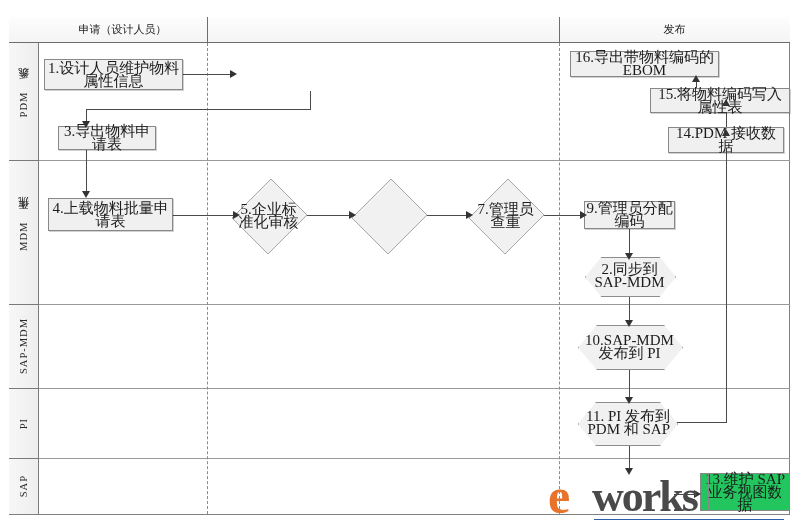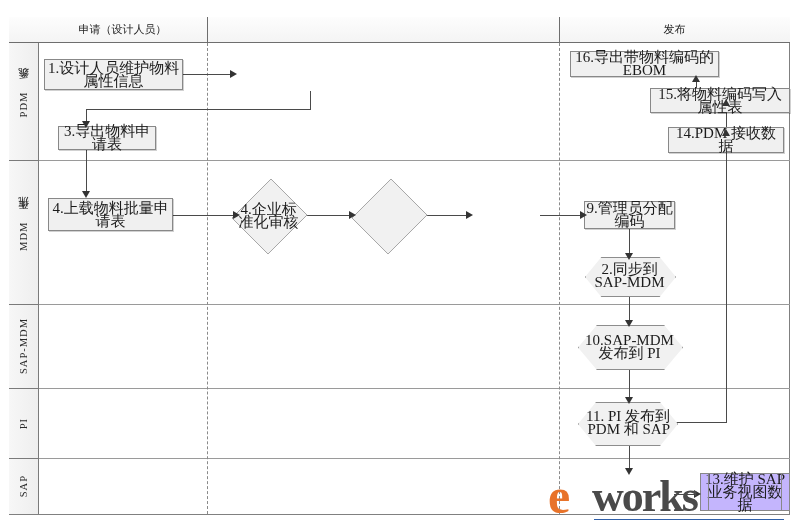--- a/index.html
+++ b/index.html
@@ -36,21 +36,21 @@
   .lane-left{position:absolute;width:0;border-left:1px solid #7a7a7a;}
 
   
   .node{position:absolute;box-sizing:border-box;display:flex;
         align-items:center;justify-content:center;text-align:center;
         font-size:15px;line-height:13px;color:#1b1b1b;z-index:4;}
 
   .n-proc{background:#f0f0f0;border:1px solid #888;
           box-shadow:1px 1px 0 rgba(0,0,0,.18);}
 
-  .n-pre{background:#c4b5fd;border:1px solid #888;}
+  .n-pre{background:#22c55e;border:1px solid #888;}
   .n-pre::before,.n-pre::after{content:"";position:absolute;top:0;bottom:0;
           width:0;border-left:1px solid #888;}
   .n-pre::before{left:7px;} .n-pre::after{right:7px;}
 
   .n-dia{background:transparent;border:none;}
   .n-dia .shp{position:absolute;left:0;top:0;width:100%;height:100%;
           background:#f1f1f1;border:1px solid #8d8d8d;
           transform:rotate(45deg) scale(.707);}
   .n-dia .txt{position:relative;z-index:2;padding:0 4px;}
 
@@ -181,27 +181,31 @@
   <div class="node n-proc" style="left:58px;top:117px;width:98px;height:24px;">
     <span>3.导出物料申请表</span>
   </div>
 
   <div class="node n-proc" style="left:48px;top:189px;width:125px;height:33px;">
     <span>4.上载物料批量申请表</span>
   </div>
 
   <div class="node n-dia" style="left:233px;top:168px;width:71px;height:77px;">
     <span class="shp"></span>
-    <span class="txt">4.企业标准化审核</span>
+    <span class="txt">5.企业标准化审核</span>
   </div>
 
   <div class="node n-dia" style="left:353px;top:168px;width:71px;height:77px;">
     <span class="shp"></span>
   </div>
 
+  <div class="node n-dia" style="left:470px;top:168px;width:71px;height:77px;">
+    <span class="shp"></span>
+    <span class="txt">7.管理员查重</span>
+  </div>
 
   <div class="node n-proc" style="left:584px;top:192px;width:91px;height:28px;">
     <span>9.管理员分配编码</span>
   </div>
 
   <div class="node n-hex" style="left:585px;top:248px;width:89px;height:38px;">
     <span class="shp"></span>
     <span class="txt">2.同步到 SAP-MDM</span>
   </div>
 

